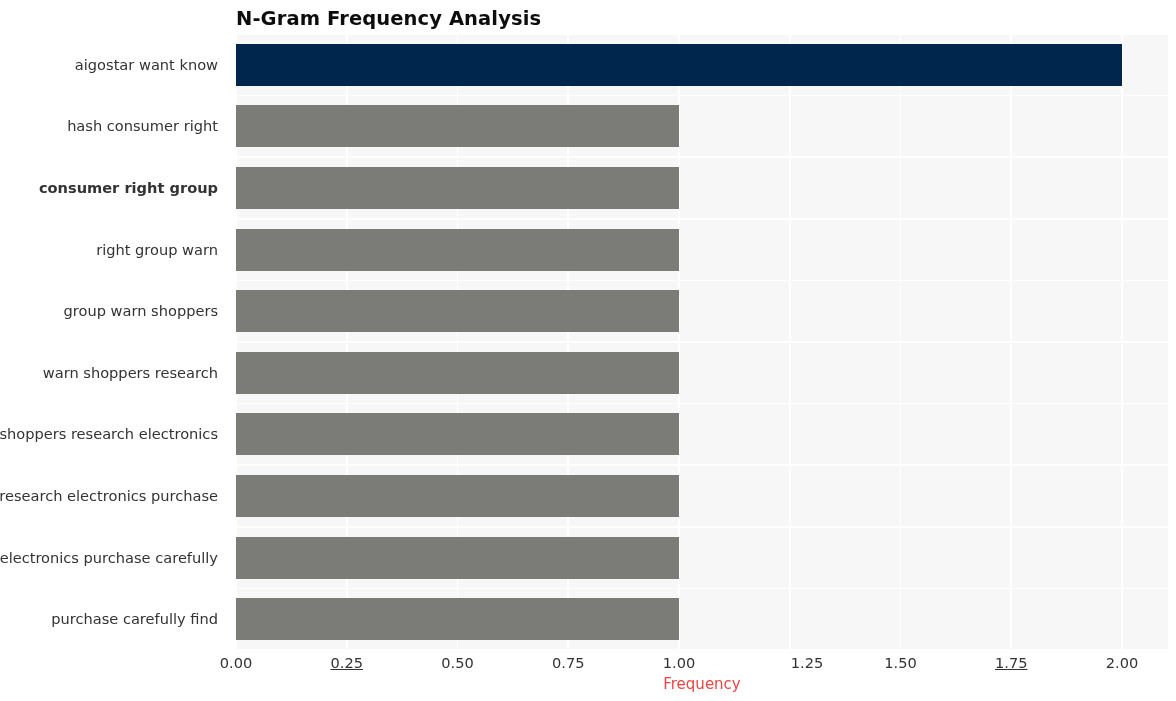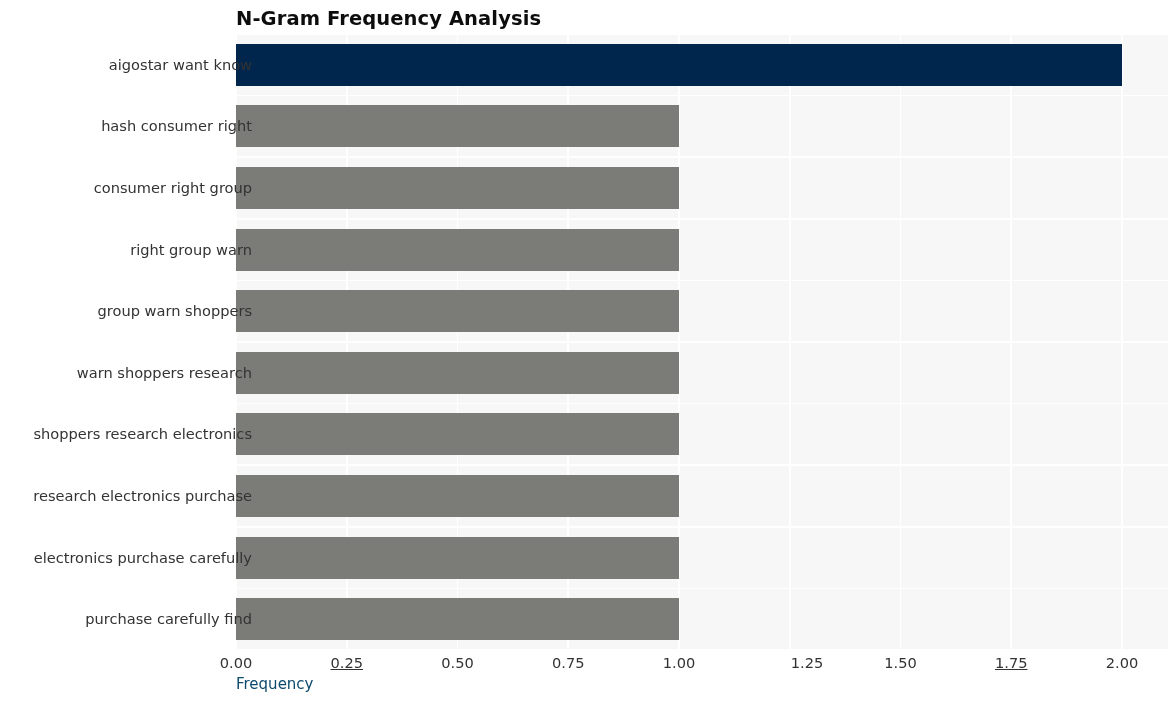--- a/index.html
+++ b/index.html
@@ -67,21 +67,21 @@
 
   
   .bar {
     position: absolute;
     left: 0;
   }
 
   
   .ytick {
     position: absolute;
-    right: 924px;         
+    right: 958px;         
     text-align: right;
     font-size: 14.6px;
     color: #333333;
     white-space: nowrap;
     line-height: 16px;
   }
 
   
   .xtick {
     position: absolute;
@@ -94,22 +94,23 @@
     line-height: 18px;
     white-space: nowrap;
   }
 
   
   #xlabel {
     position: absolute;
     left: 236px;
     top: 675px;
     width: 932px;
+    text-align: center;
     font-size: 15px;
-    color: #0c4a6e;
+    color: #ef4444;
     line-height: 18px;
     white-space: nowrap;
   }
 </style>
 </head>
 <body>
 
 <div id="figure">
 
   <div id="chart-title">N-Gram Frequency Analysis</div>
@@ -147,21 +148,21 @@
         <div class="bar" title="shoppers research electronics: 1" style="top: 379.4px; width: 443px; height: 42px; background: rgb(123, 123, 120);"></div>
         <div class="bar" title="research electronics purchase: 1" style="top: 441px; width: 443px; height: 42px; background: rgb(123, 123, 120);"></div>
         <div class="bar" title="electronics purchase carefully: 1" style="top: 502.6px; width: 443px; height: 42px; background: rgb(123, 123, 120);"></div>
         <div class="bar" title="purchase carefully find: 1" style="top: 564.2px; width: 443px; height: 42px; background: rgb(123, 123, 120);"></div>
       </div>
   </div>
 
   <div id="yticks">
       <div class="ytick" style="top: 56.8px;">aigostar want know</div>
       <div class="ytick" style="top: 118.4px;">hash consumer right</div>
-      <div class="ytick" style="top: 180px;">consumer right group</div>
+      <div class="ytick" style="top: 180px; font-weight: bold;">consumer right group</div>
       <div class="ytick" style="top: 241.6px;">right group warn</div>
       <div class="ytick" style="top: 303.2px;">group warn shoppers</div>
       <div class="ytick" style="top: 364.8px;">warn shoppers research</div>
       <div class="ytick" style="top: 426.4px; margin-left: 46px;">shoppers research electronics</div>
       <div class="ytick" style="top: 488px; margin-left: 28px;">research electronics purchase</div>
       <div class="ytick" style="top: 549.6px;">electronics purchase carefully</div>
       <div class="ytick" style="top: 611.2px;">purchase carefully find</div>
     </div>
   <div id="xticks">
       <div class="xtick" style="left: 236px;">0.00</div>

